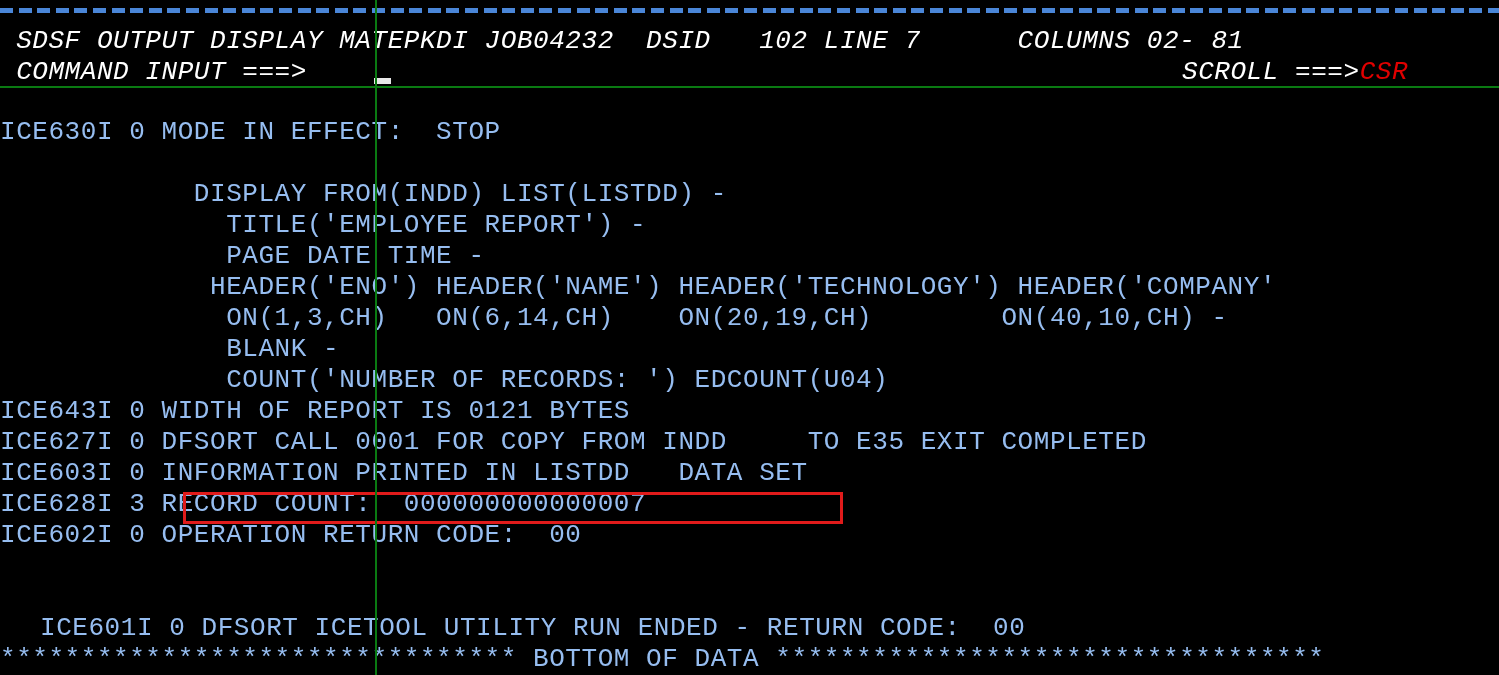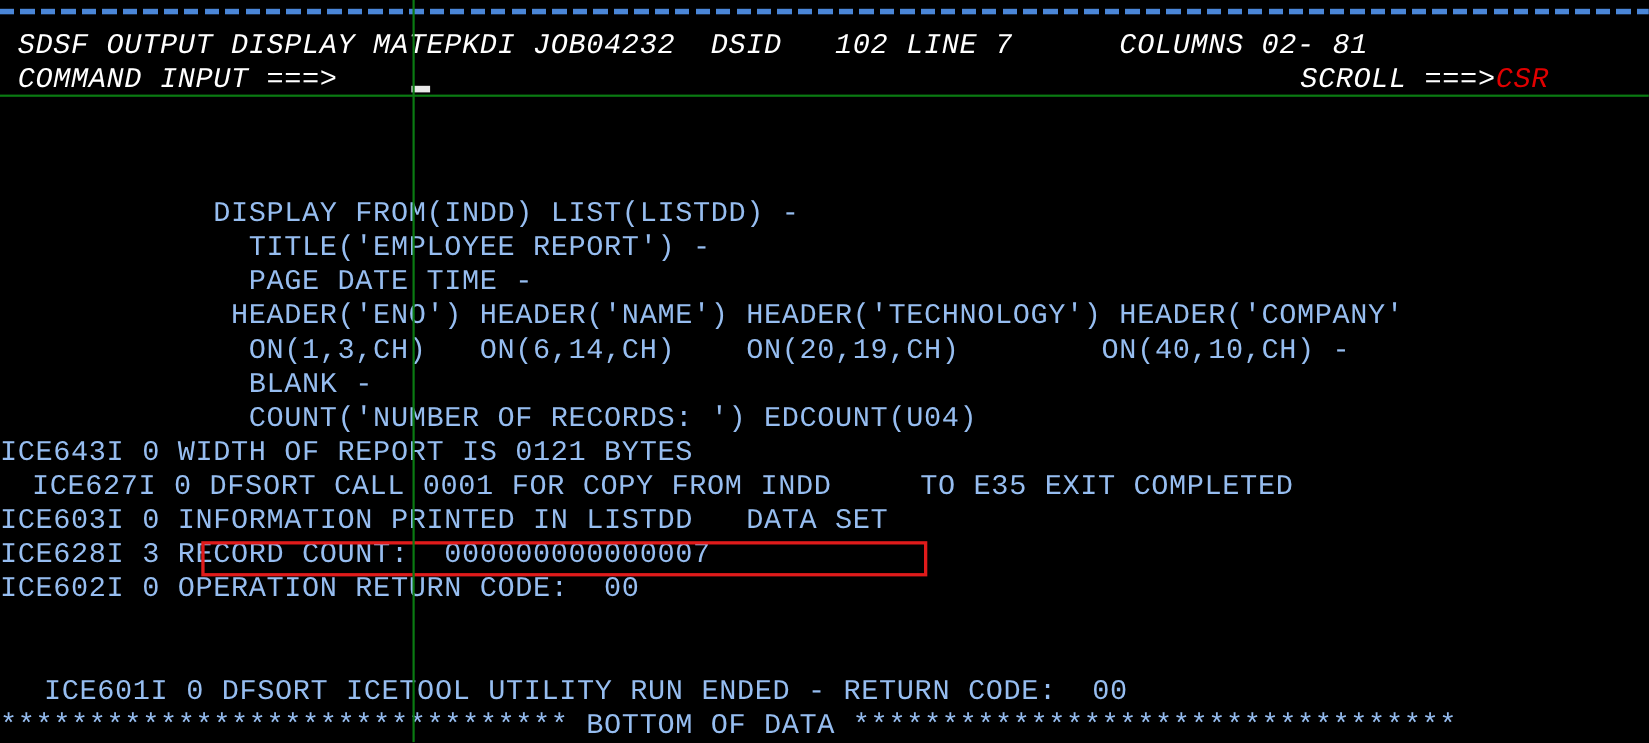--- a/index.html
+++ b/index.html
@@ -99,30 +99,31 @@
 
   <div id="dash-rule"></div>
 
   <div class="term-line hdr" style="top:26px;"> SDSF OUTPUT DISPLAY MATEPKDI JOB04232  DSID   102 LINE 7      COLUMNS 02- 81</div>
 
   <div class="term-line hdr" style="top:57px;"> COMMAND INPUT ===&gt;</div>
   <div class="term-line hdr" style="top:57px; left:1182px;"><span>SCROLL ===&gt;</span><span class="red-text">CSR</span></div>
 
   <div id="cursor"></div>
 
+  <div class="term-line body" style="top:117px;">ICE630I 0 MODE IN EFFECT:  STOP</div>
   <div class="term-line body" style="top:148px;"></div>
   <div class="term-line body" style="top:179px;">            DISPLAY FROM(INDD) LIST(LISTDD) -</div>
   <div class="term-line body" style="top:210px;">              TITLE('EMPLOYEE REPORT') -</div>
   <div class="term-line body" style="top:241px;">              PAGE DATE TIME -</div>
   <div class="term-line body" style="top:272px;">             HEADER('ENO') HEADER('NAME') HEADER('TECHNOLOGY') HEADER('COMPANY'</div>
   <div class="term-line body" style="top:303px;">              ON(1,3,CH)   ON(6,14,CH)    ON(20,19,CH)        ON(40,10,CH) -</div>
   <div class="term-line body" style="top:334px;">              BLANK -</div>
   <div class="term-line body" style="top:365px;">              COUNT('NUMBER OF RECORDS: ') EDCOUNT(U04)</div>
   <div class="term-line body" style="top:396px;">ICE643I 0 WIDTH OF REPORT IS 0121 BYTES</div>
-  <div class="term-line body" style="top:427px;padding-left:29px;">ICE627I 0 DFSORT CALL 0001 FOR COPY FROM INDD     TO E35 EXIT COMPLETED</div>
+  <div class="term-line body" style="top:427px;">ICE627I 0 DFSORT CALL 0001 FOR COPY FROM INDD     TO E35 EXIT COMPLETED</div>
   <div class="term-line body" style="top:458px;">ICE603I 0 INFORMATION PRINTED IN LISTDD   DATA SET</div>
   <div class="term-line body" style="top:489px;">ICE628I 3 RECORD COUNT:  000000000000007</div>
   <div class="term-line body" style="top:520px;">ICE602I 0 OPERATION RETURN CODE:  00</div>
   <div class="term-line body" style="top:551px;"></div>
   <div class="term-line body" style="top:582px;"></div>
   <div class="term-line body" style="top:613px;margin-left:40px;">ICE601I 0 DFSORT ICETOOL UTILITY RUN ENDED - RETURN CODE:  00</div>
   <div class="term-line body" style="top:644px;">******************************** BOTTOM OF DATA **********************************</div>
 
   <div id="record-count-highlight"></div>
 

